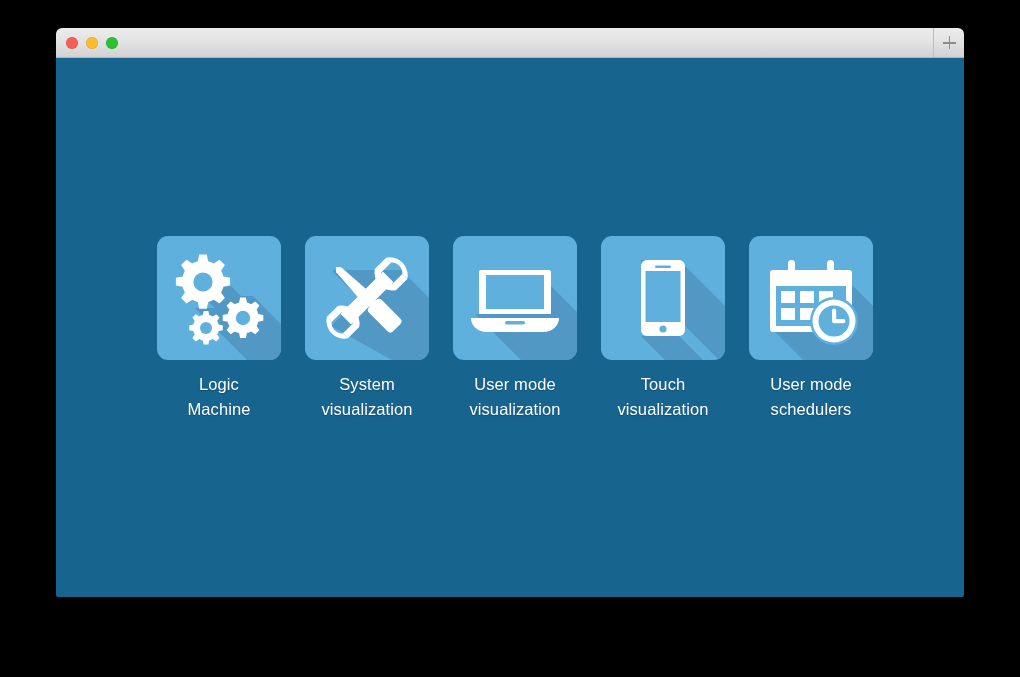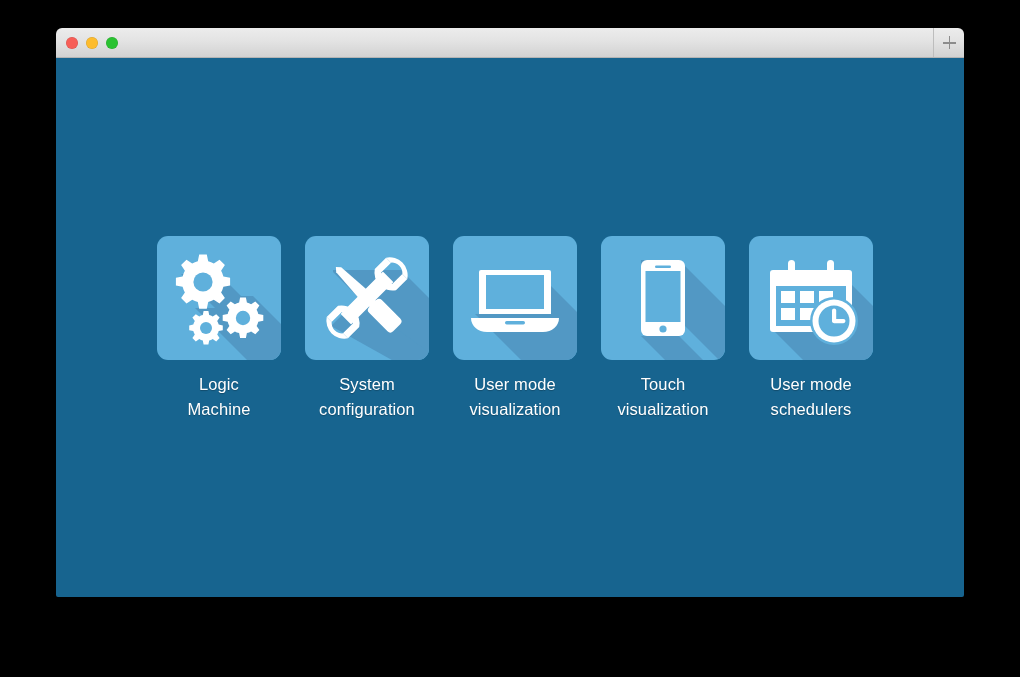--- a/index.html
+++ b/index.html
@@ -229,21 +229,21 @@
                   <rect x="53" y="70" width="18" height="34" rx="4"></rect>
 
                   <rect x="57.5" y="58" width="9" height="14"></rect>
 
                   <path d="M56,58 L68,58 L65.5,22 L62,18 L58.5,22 Z"></path>
                 </g>
               </g>
             </svg>
           </div>
           <div class="tile-label">System
-configuration</div>
+visualization</div>
         </div>
 
         <div class="tile-item">
           <div class="tile">
             <svg viewBox="0 0 124 124" xmlns="http://www.w3.org/2000/svg">
               <defs>
                 <clipPath id="clipC">
                     <rect x="0" y="0" width="124" height="124" rx="11" ry="11"></rect>
                   </clipPath>
               </defs>

